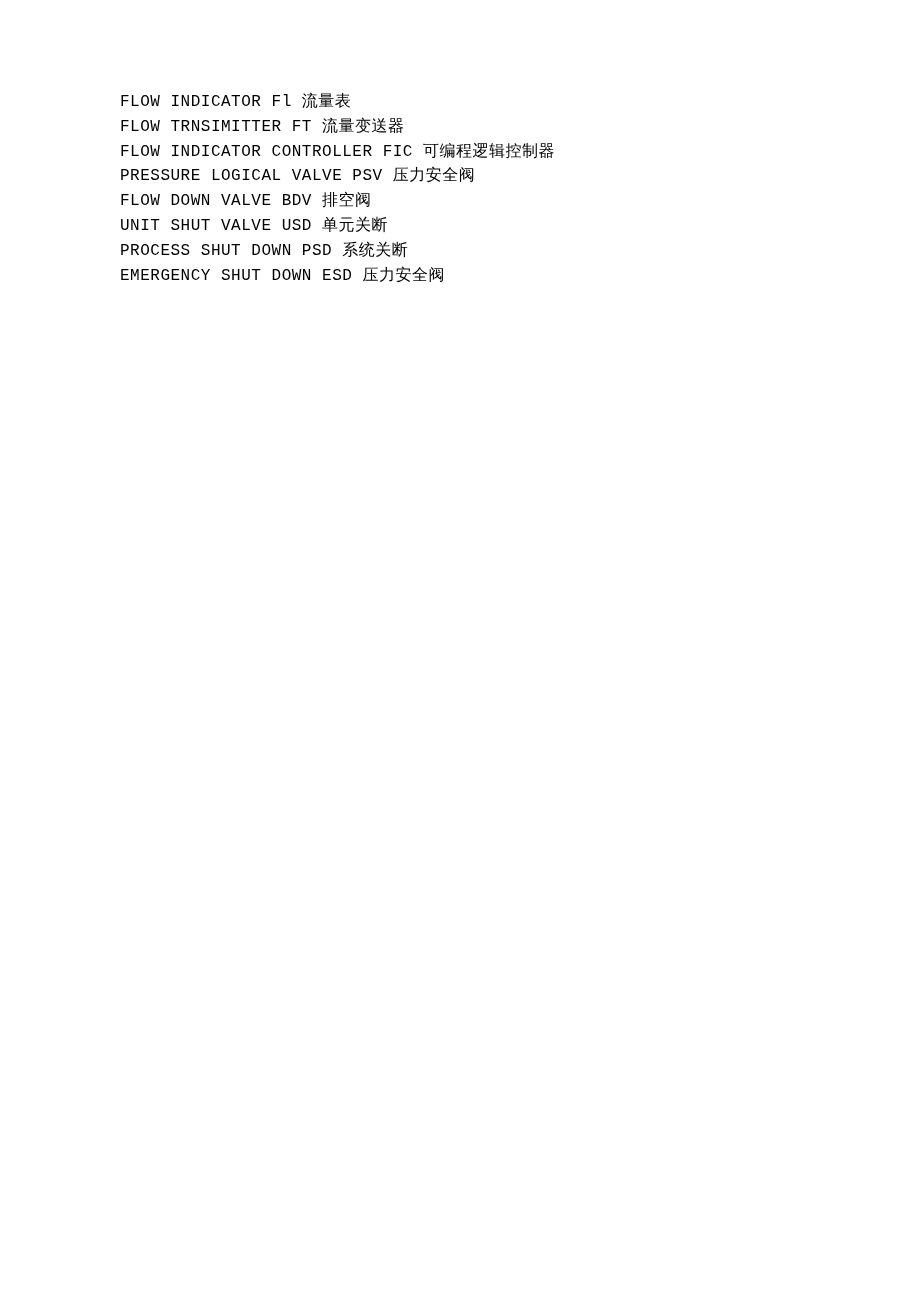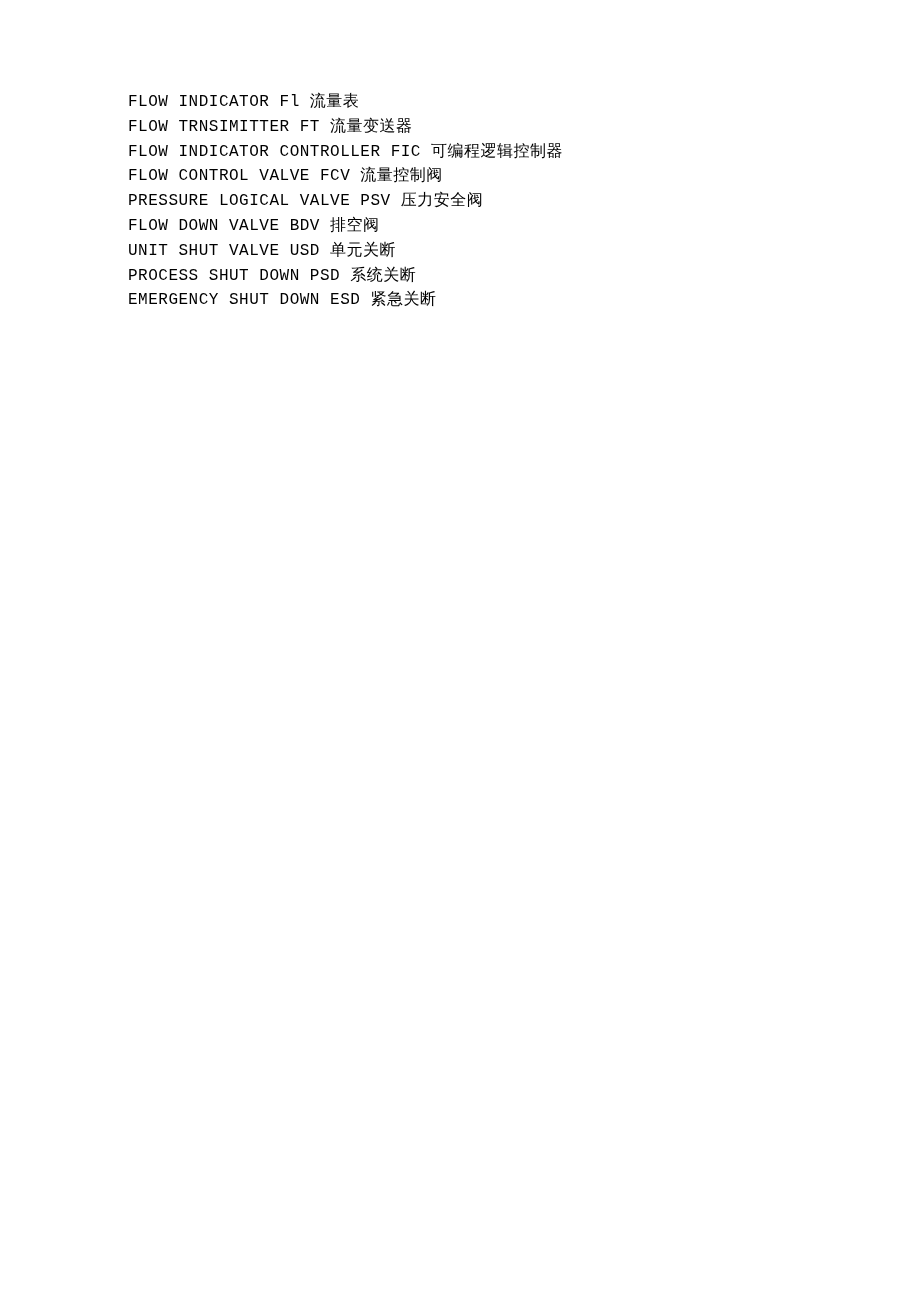--- a/index.html
+++ b/index.html
@@ -14,29 +14,27 @@
       font-family: "Courier New", "SimSun", monospace;
       font-size: 16px;
       color: #000000;
       padding-top: 90px;
       padding-left: 120px;
       line-height: 1.55;
       letter-spacing: 0.5px;
     }
     .line {
       white-space: pre;
-      margin-left: 8px;
     }
   </style>
 </head>
 <body>
 
 <div class="content">
   <div class="line">FLOW INDICATOR Fl 流量表</div>
   <div class="line">FLOW TRNSIMITTER FT 流量变送器</div>
   <div class="line">FLOW INDICATOR CONTROLLER FIC 可编程逻辑控制器</div>
-  <div class="line">FLOW CONTROL VALVE FCV 流量控制阀</div>
   <div class="line">PRESSURE LOGICAL VALVE PSV 压力安全阀</div>
   <div class="line">FLOW DOWN VALVE BDV 排空阀</div>
   <div class="line">UNIT SHUT VALVE USD 单元关断</div>
   <div class="line">PROCESS SHUT DOWN PSD 系统关断</div>
-  <div class="line">EMERGENCY SHUT DOWN ESD 紧急关断</div>
+  <div class="line">EMERGENCY SHUT DOWN ESD 压力安全阀</div>
 </div>
 
 </body></html>

